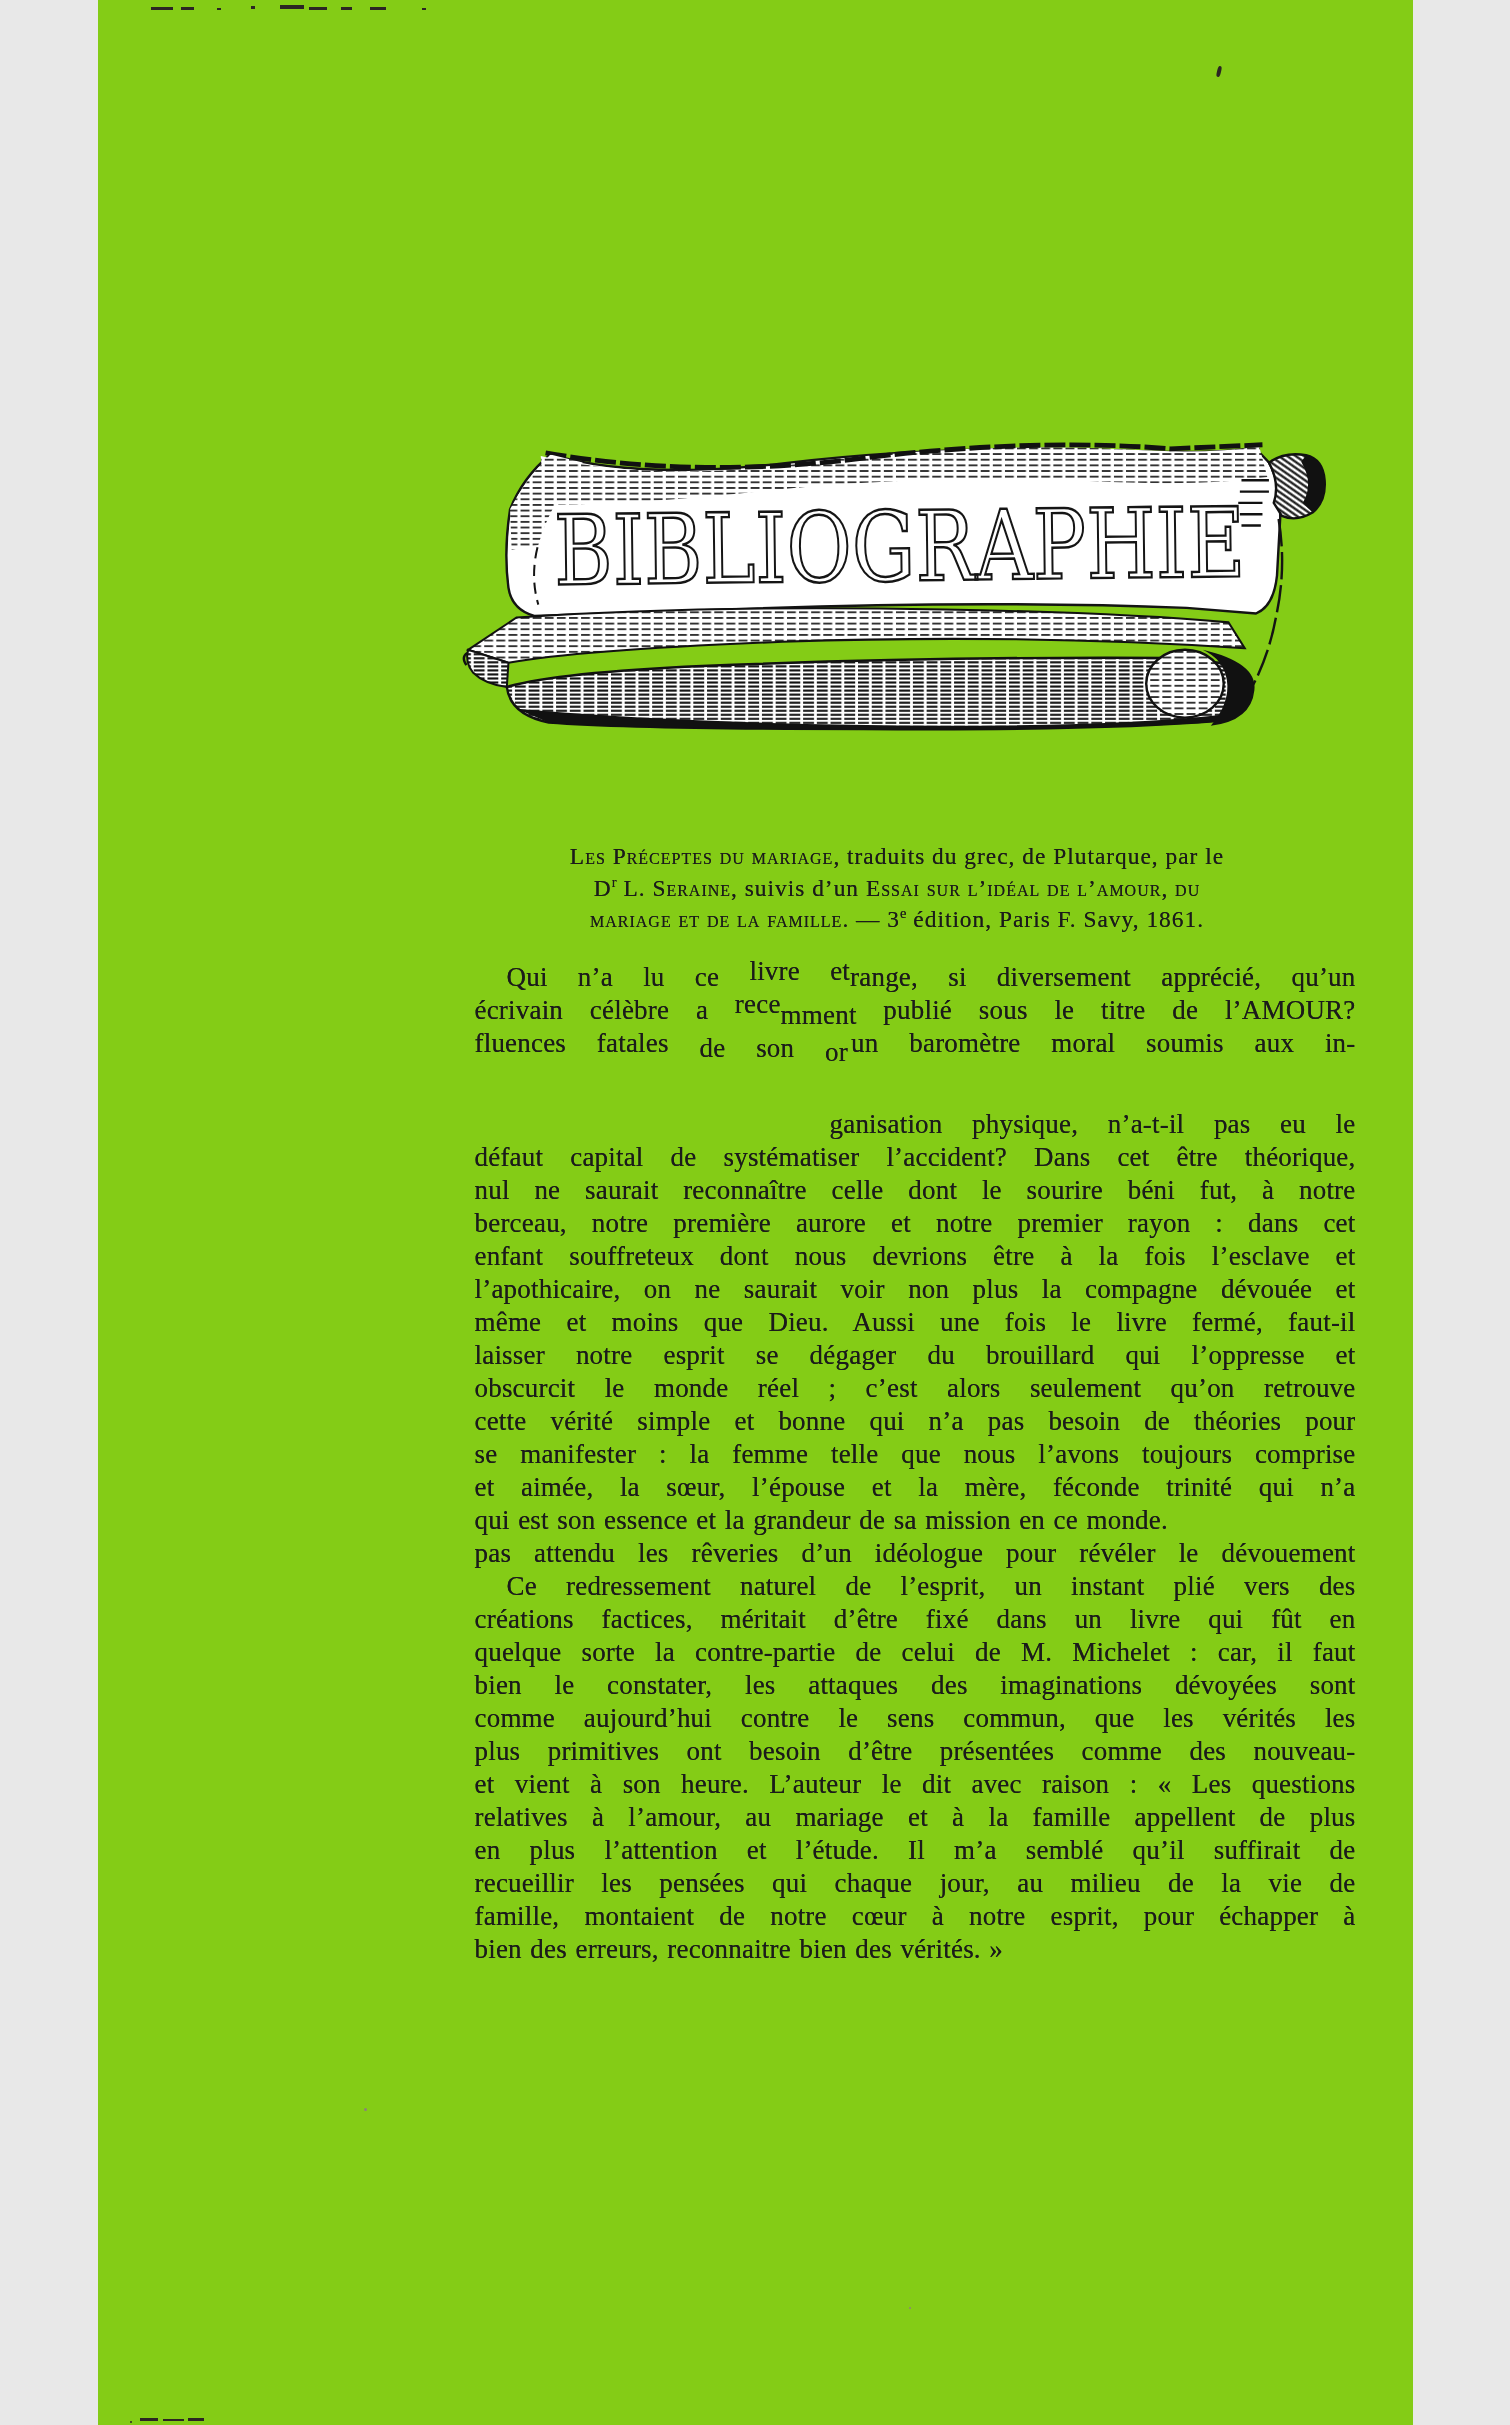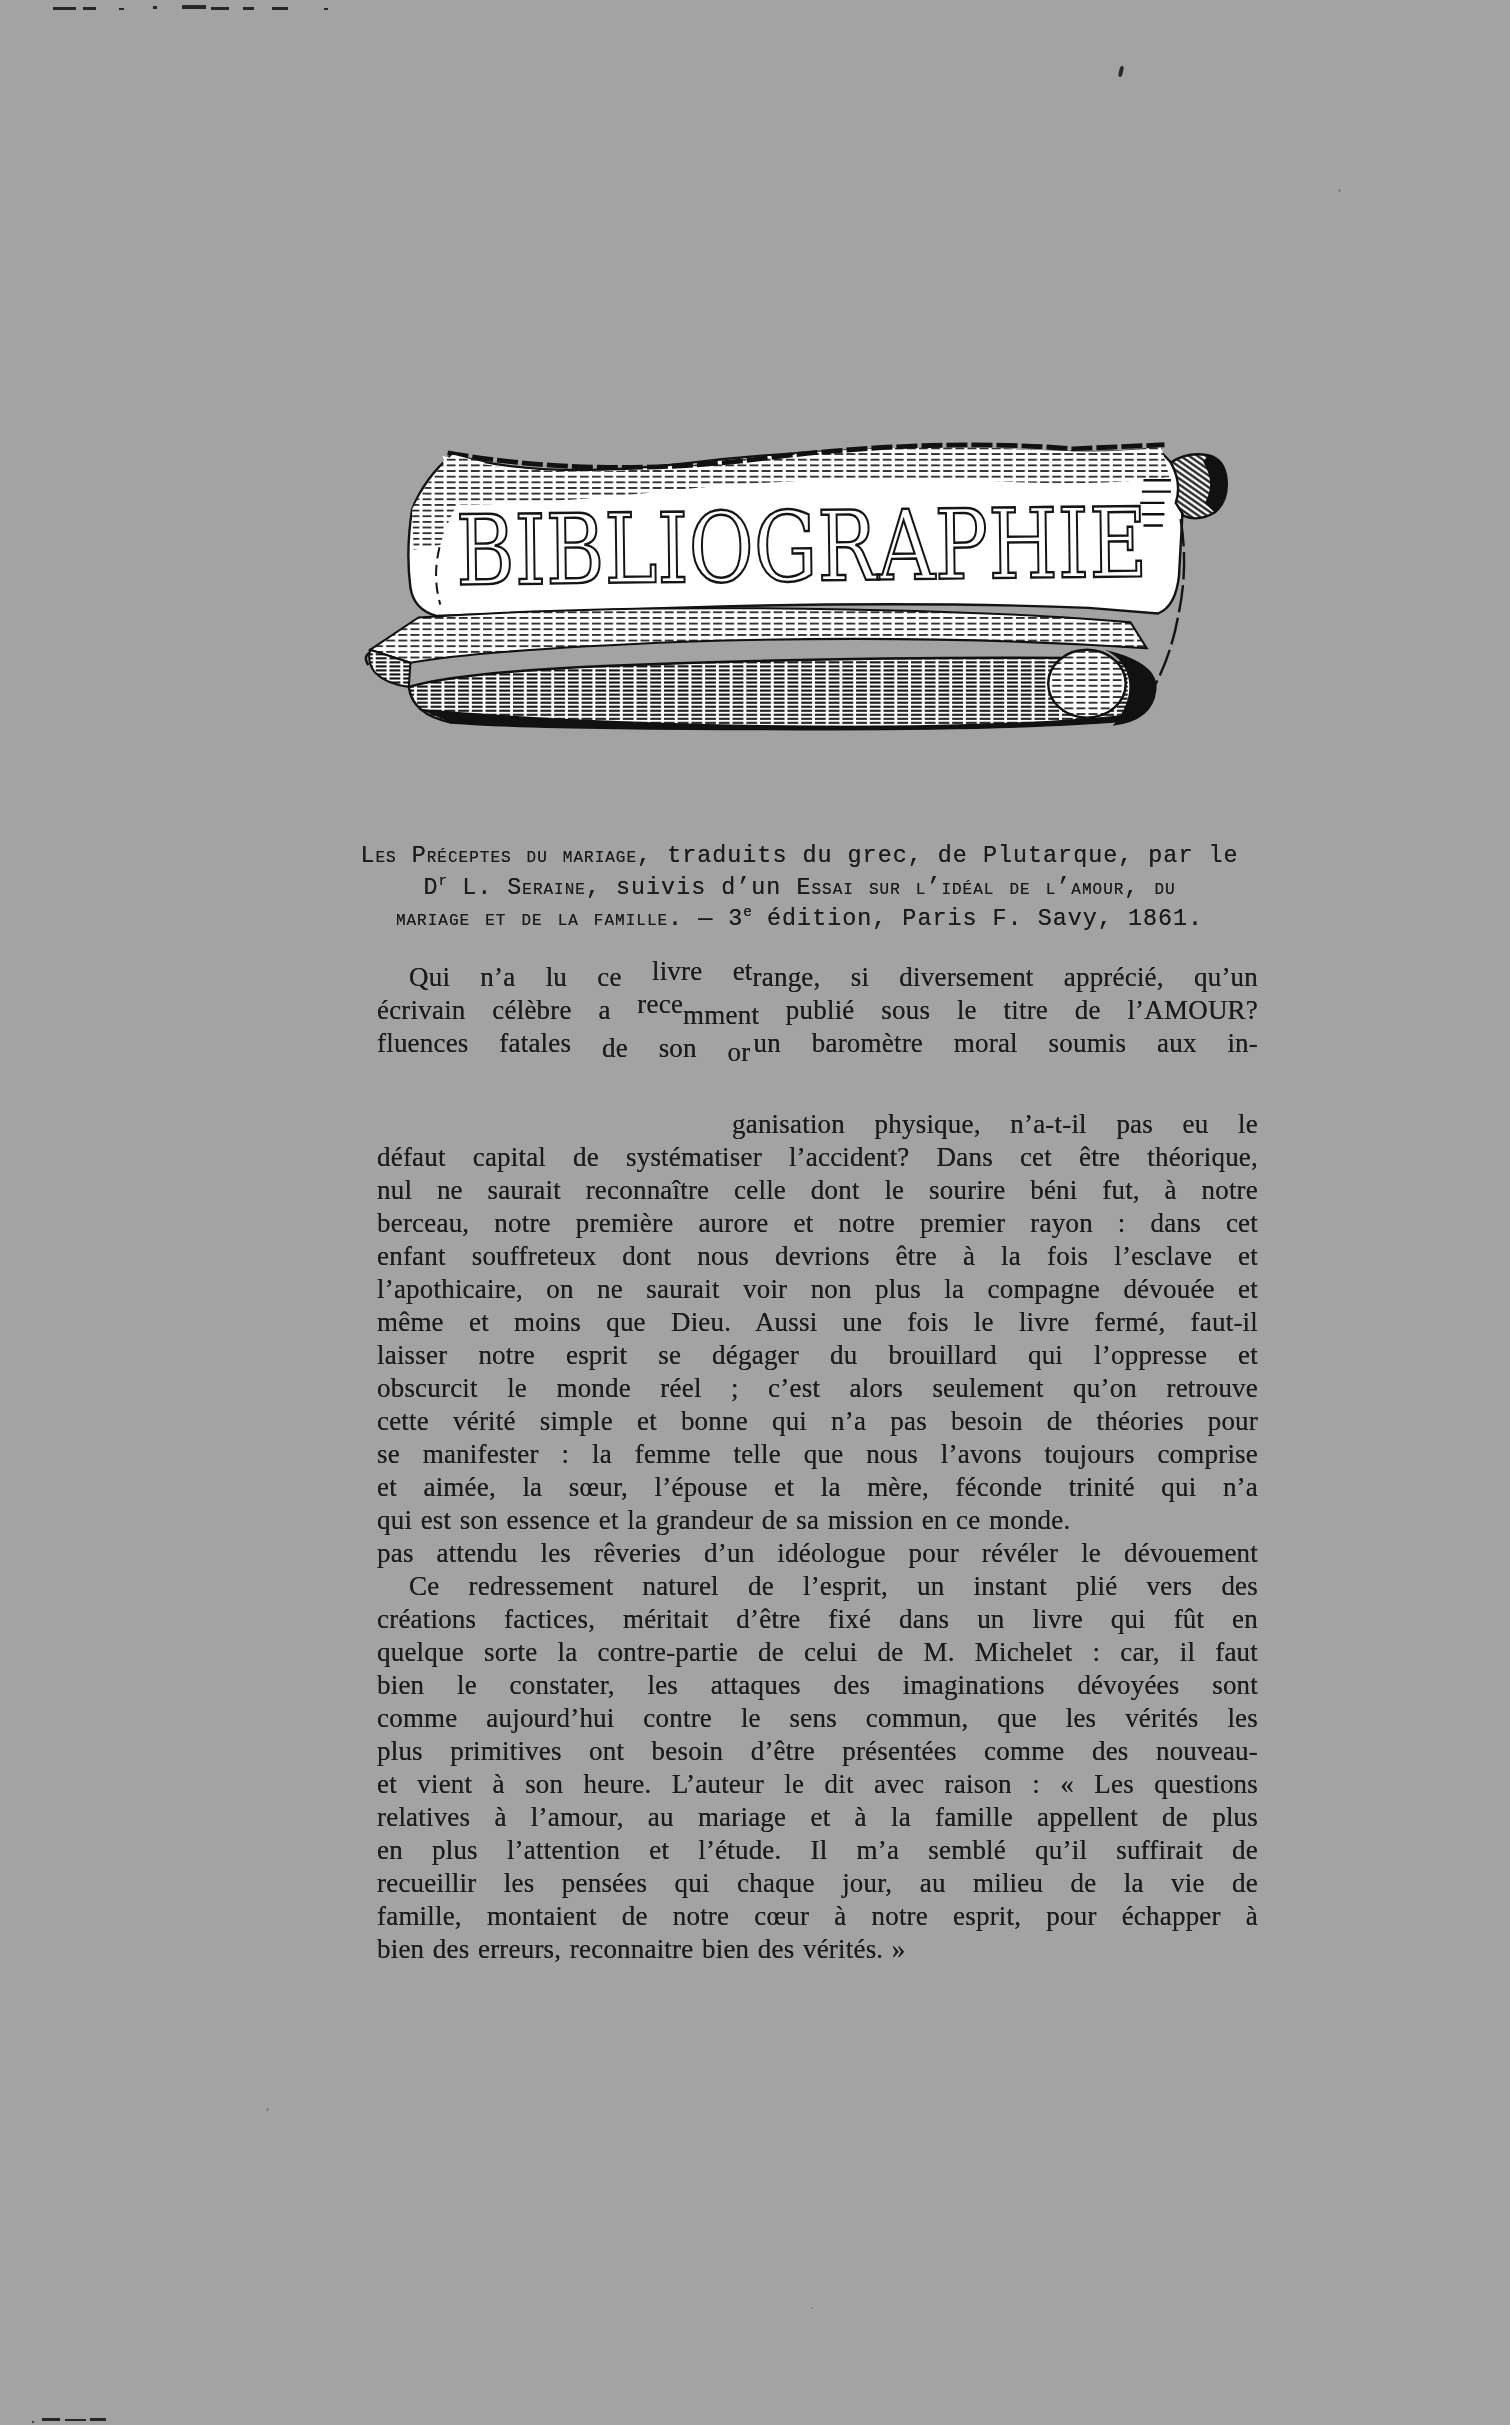--- a/index.html
+++ b/index.html
@@ -1,28 +1,27 @@
 <!DOCTYPE html>
 <html style="font-size:13px"><head>
 <meta charset="utf-8">
 <style>
   html,body{margin:0;padding:0;background:#e8e8e8;}
   .page{
-    position:relative;width:1510px;height:2426px;background:#a3a3a3;
+    position:relative;width:1315px;height:2426px;background:#84cc16;
     font-family:"Liberation Serif", serif;color:#1b1b1b;overflow:hidden;
     margin:0 auto;
   }
   
   .banner{position:absolute;left:362px;top:406px;width:884px;height:327px;}
   
   .heading{
     position:absolute;left:359px;top:841px;width:881px;
     font-size:23.4px;line-height:31.5px;letter-spacing:1px;
     text-shadow:0 0 0.4px rgba(25,25,25,.8);
-    font-family:Liberation Mono, monospace;
   }
   .hl{text-align:center;white-space:nowrap;}
   .hl .sc{font-variant:small-caps;}
   .sup{vertical-align:super;font-size:0.62em;line-height:0;letter-spacing:0;}
   
   .bodytext{
     position:absolute;left:377px;top:961px;width:881px;
     font-size:27px;line-height:33px;word-spacing:1.6px;letter-spacing:0.2px;
     text-shadow:0 0 0.4px rgba(25,25,25,.8);
   }

